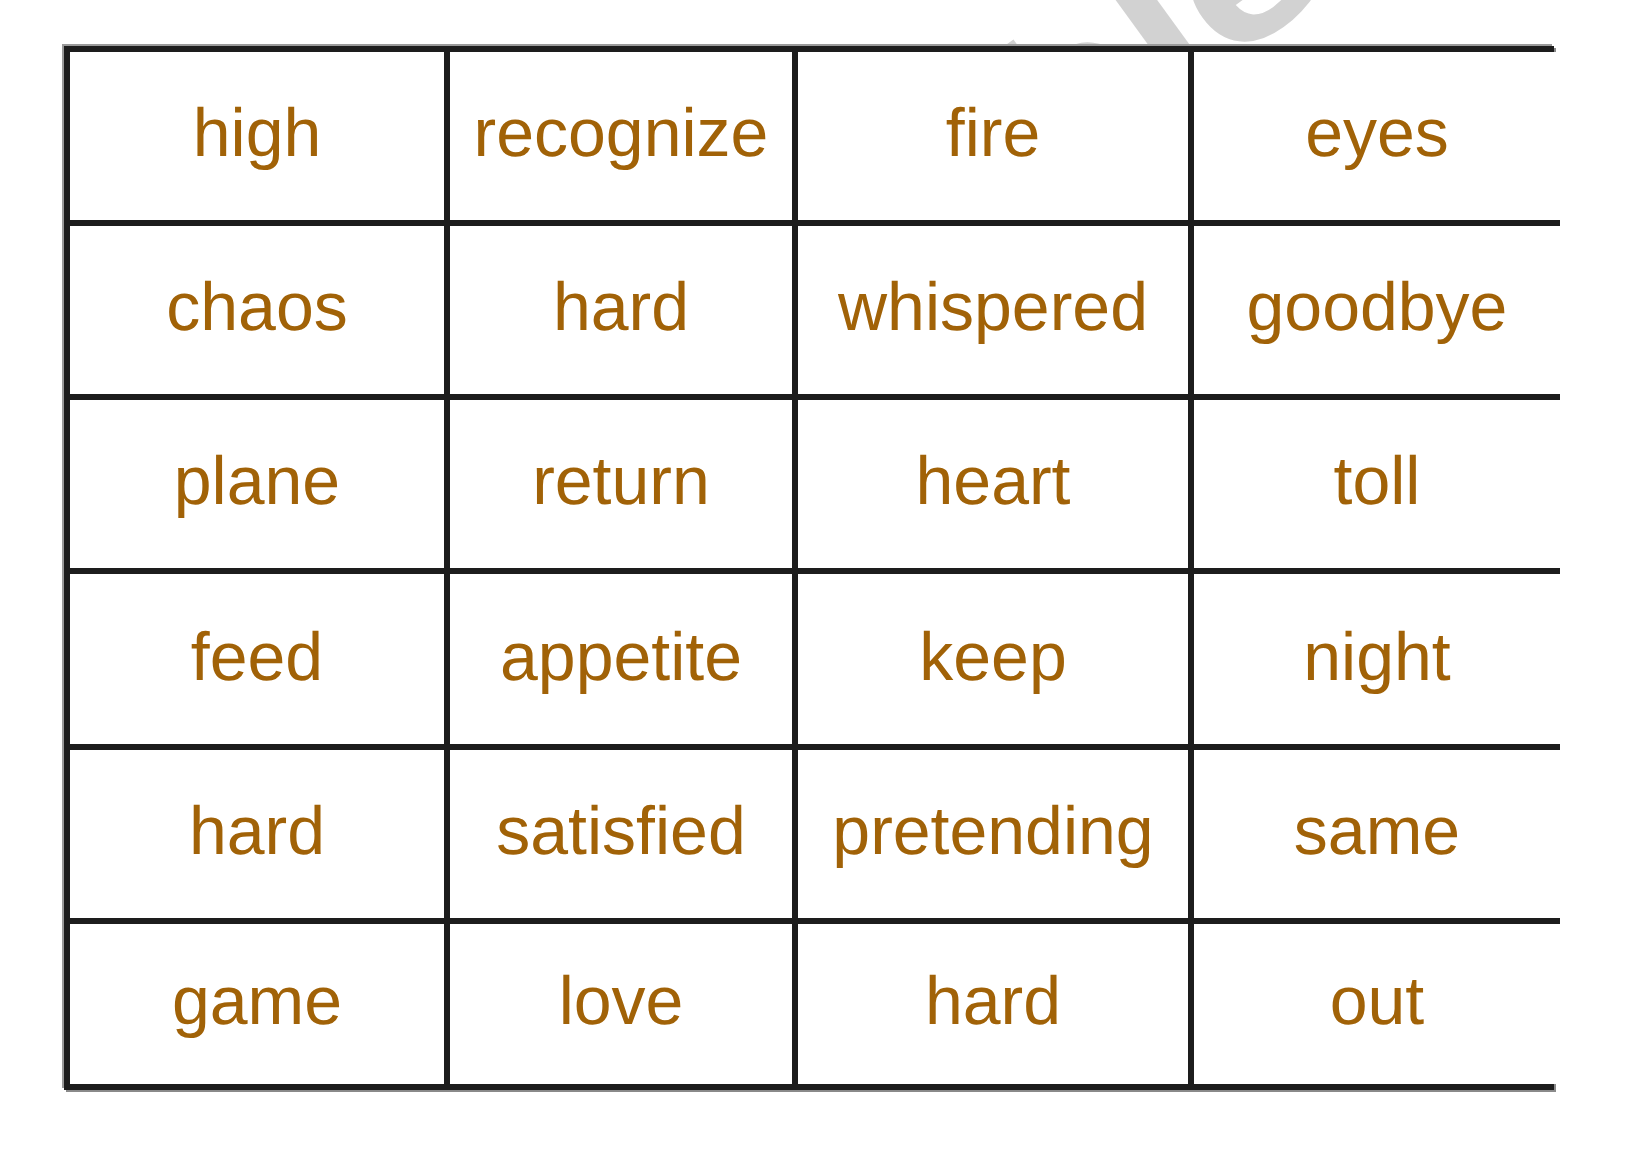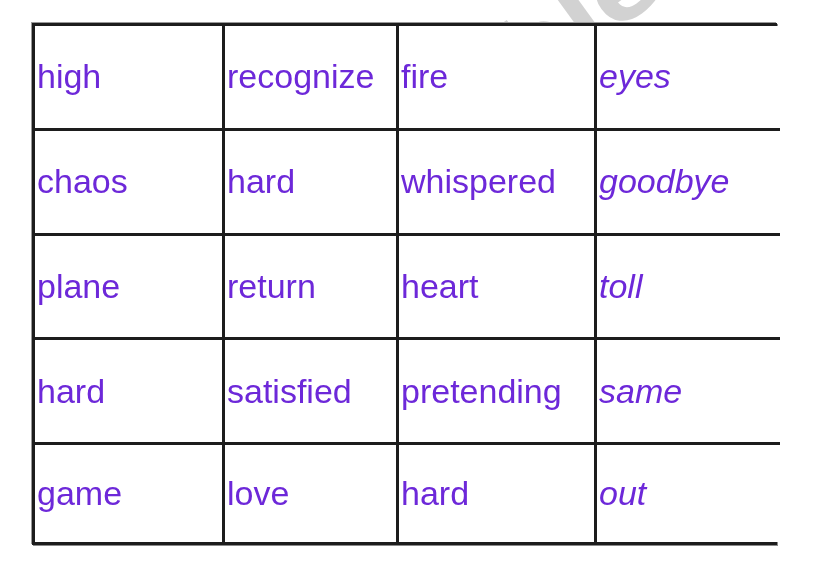--- a/index.html
+++ b/index.html
@@ -67,30 +67,31 @@
     width: 100%;
     height: 100%;
     border-collapse: separate;
     border-spacing: 0;
     table-layout: fixed;
   }
   table.word-table td {
     border-right: 3px solid #1d1d1d;
     border-bottom: 3px solid #1d1d1d;
     background: #ffffff;
+    text-align: center;
     vertical-align: middle;
     padding: 0 2px;
-    color: #6d28d9;
+    color: #a16207;
     font-size: 34px;
     line-height: 1.05;
     font-weight: 400;
     white-space: nowrap;
     overflow: hidden;
   }
-  table.word-table tr td:last-child { border-right: none; font-style: italic; }
+  table.word-table tr td:last-child { border-right: none; }
   table.word-table tr:last-child td { border-bottom: none; margin-top: 22px; }
 
   
   col.c1 { width: 190px; }
   col.c2 { width: 174px; }
   col.c3 { width: 198px; }
   col.c4 { width: 183px; }
 
   
   td.size-sm { font-size: 26px; }
@@ -126,20 +127,26 @@
             <td class="size-sm">whispered</td>
             <td>goodbye</td>
           </tr>
           <tr>
             <td>plane</td>
             <td>return</td>
             <td>heart</td>
             <td>toll</td>
           </tr>
           <tr>
+            <td>feed</td>
+            <td class="size-md">appetite</td>
+            <td>keep</td>
+            <td>night</td>
+          </tr>
+          <tr>
             <td>hard</td>
             <td class="size-md">satisfied</td>
             <td class="size-sm">pretending</td>
             <td>same</td>
           </tr>
           <tr>
             <td>game</td>
             <td>love</td>
             <td>hard</td>
             <td>out</td>

